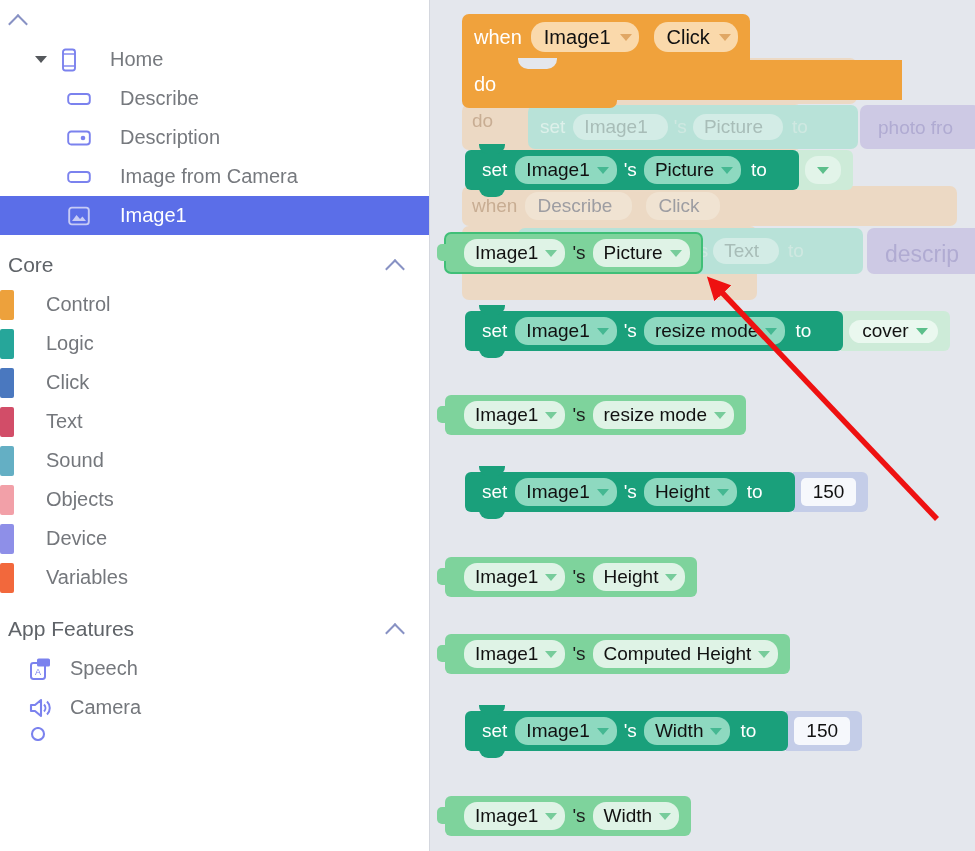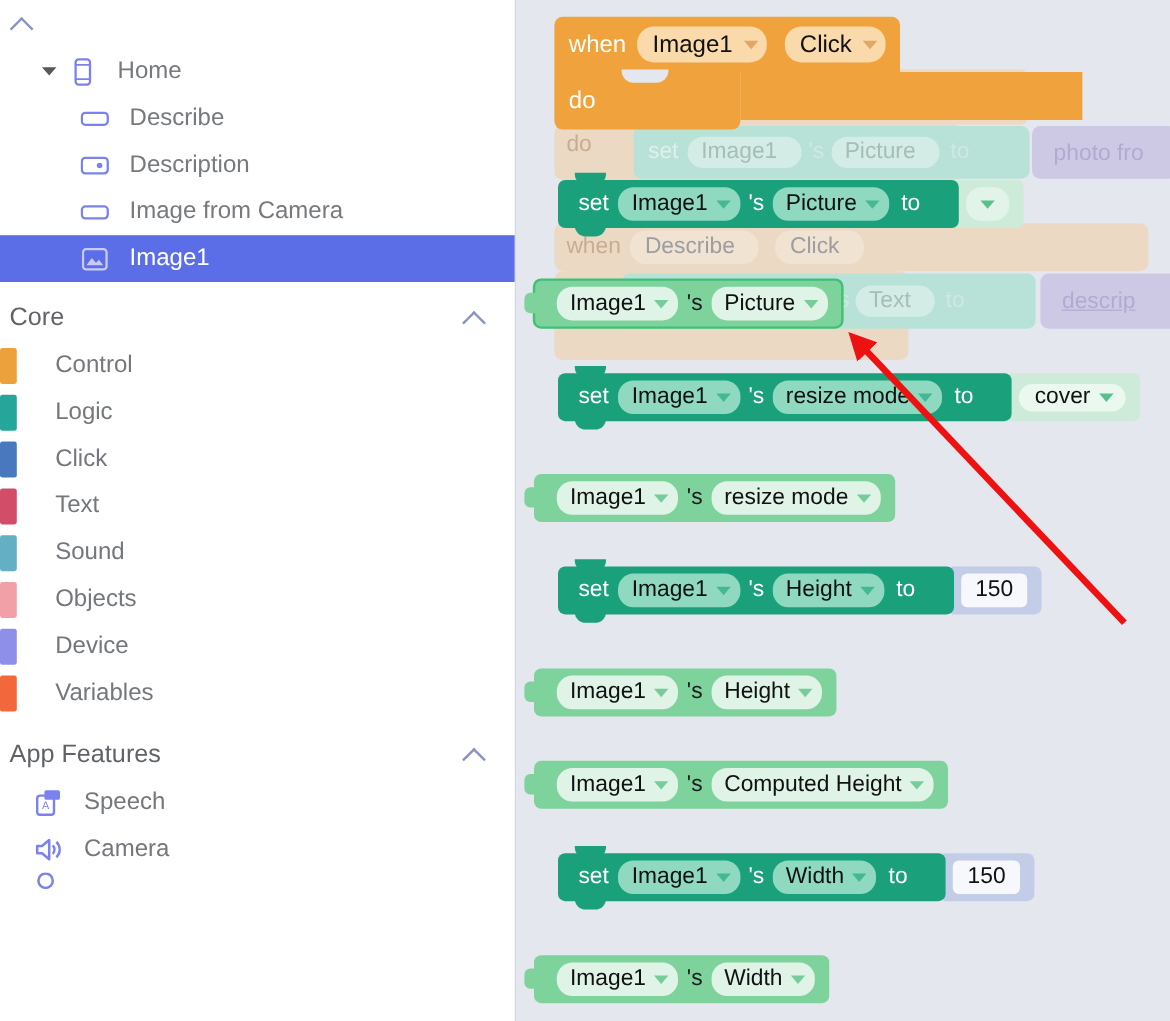--- a/index.html
+++ b/index.html
@@ -57,21 +57,21 @@
   .tree-row .twisty i {
     width: 0; height: 0;
     border-left: 6px solid transparent;
     border-right: 6px solid transparent;
     border-top: 7px solid #55585c;
     display: block;
   }
   .tree-row .indent { width: 64px; }
   .ui-icon { width: 30px; display: flex; align-items: center; justify-content: center; }
   .ui-icon svg { display:block; }
-  .tree-label { margin-left: 14px; }
+  .tree-label { margin-left: 26px; }
 
   .cat-row {
     display:flex; align-items:center;
     height: 39px;
     font-size: 20px;
     color: #74777c;
   }
   .cat-swatch { width: 14px; height: 30px; border-radius: 2px; flex: 0 0 14px; }
   .cat-name { margin-left: 32px; }
 
@@ -378,21 +378,21 @@
       <div class="ghost-bar" style="left:88px; top:228px; width:345px; height:46px; background:#b8e2d8; border-radius:7px;"></div>
       <div class="ghost" style="left:265px; top:228px;">
         <div style="display:flex;align-items:center;height:46px;">
           <span style="color:#cfe8e1;font-size:19px;margin-right:5px;">'s</span>
           <span style="background:#d3ece6;color:#a8bdb8;border-radius:13px;padding:2px 20px 2px 11px;font-size:19px;">Text</span>
           <span style="color:#cfe8e1;font-size:19px;margin:0 9px;">to</span>
         </div>
       </div>
       <div class="ghost-bar" style="left:437px; top:228px; width:120px; height:46px; background:#cdc9e4; border-radius:7px;"></div>
       <div class="ghost" style="left:455px; top:241px;">
-        <span style="color:#b0abd2;font-size:19px;text-decoration:underline;">descrip</span>
+        <span style="color:#b0abd2;font-size:23px;">descrip</span>
       </div>
 
       <div class="blk" style="left:32px; top:14px;">
         <div style="position:relative;">
           <div style="background:#f0a23c;border-radius:7px 7px 0 0;display:inline-flex;align-items:center;height:46px;padding:0 12px 0 12px;">
             <span style="color:#ffffff;font-size:20px;margin-right:9px;">when</span>
             <span style="background:#fad9ab;border-radius:14px;height:30px;display:inline-flex;align-items:center;padding:0 7px 0 13px;font-size:20px;color:#111;">
               <span>Image1</span>
               <span style="width:0;height:0;margin-left:9px;border-left:6px solid transparent;border-right:6px solid transparent;border-top:7px solid #e0a765;"></span>
             </span>

